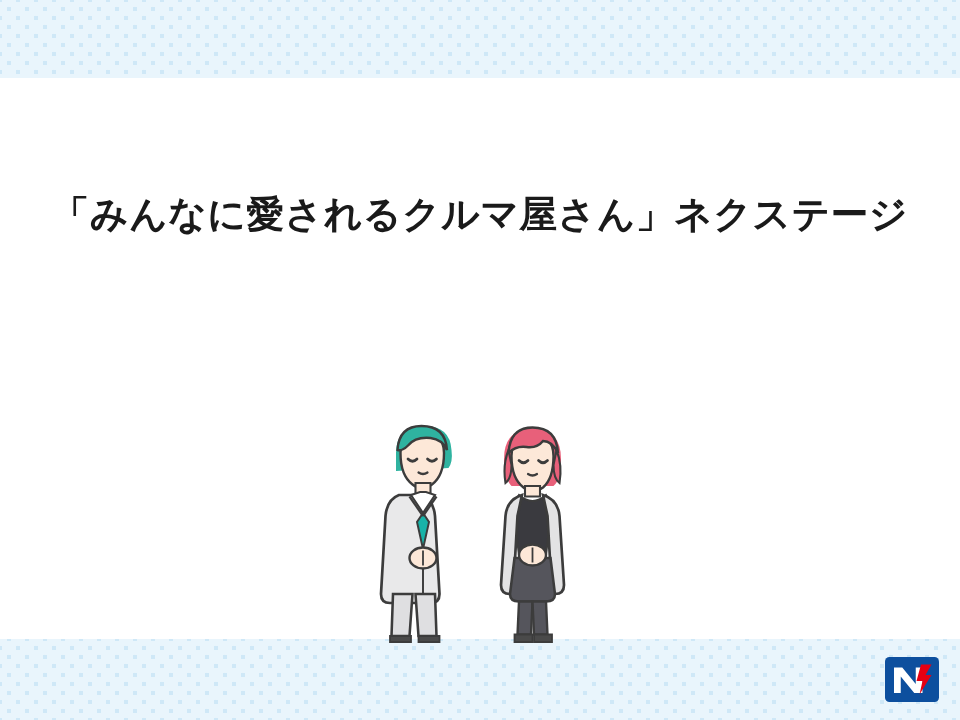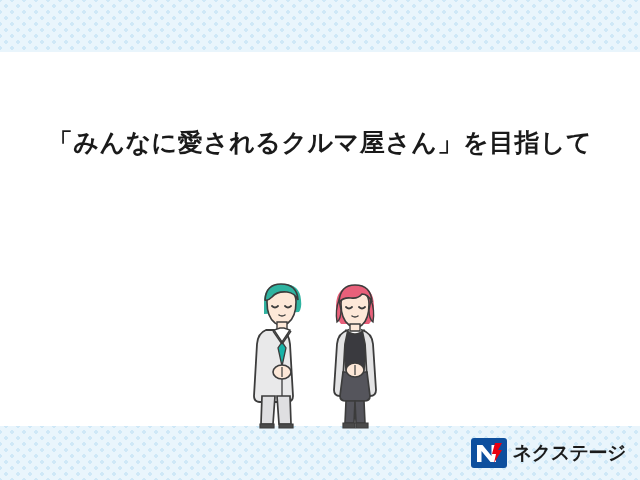--- a/index.html
+++ b/index.html
@@ -95,21 +95,21 @@
   }
 </style>
 </head>
 <body>
 
 <div class="slide">
 
   <div class="dot-bg"></div>
   <div class="white-card"></div>
 
-  <div class="headline">「みんなに愛されるクルマ屋さん」を目指して</div>
+  <div class="headline">「みんなに愛されるクルマ屋さん」ネクステージ</div>
 
   <div class="people">
     <svg width="175" height="158" viewBox="0 0 175 158" xmlns="http://www.w3.org/2000/svg">
 
       <g>
 
         <path d="M28 30 q0 -17 17 -18 q19 -1 20 16 q1 8 -2 12 l-35 2 z" fill="#2fb3a0"></path>
 
         <path d="M31 30 q0 -14 14 -14 q15 0 15 14 q0 15 -8 21 q-7 5 -13 0 q-8 -6 -8 -21 z" fill="#fde8d8" stroke="#3c3c3c" stroke-width="1.6"></path>
 
@@ -181,16 +181,15 @@
   </div>
 
   <div class="logo">
     <span class="logo-mark">
       <svg width="36" height="30" viewBox="0 0 36 30" xmlns="http://www.w3.org/2000/svg">
         <rect x="0" y="0" width="36" height="30" rx="3" fill="#0d4f9e"></rect>
         <path d="M6 24 V7 h5.5 l9 11 V7 h4.5 v17 h-5.5 l-9 -11 v11 z" fill="#ffffff"></path>
         <path d="M24 5 l7 0 l-4 7 l4 0 l-8 13 l2 -9 l-4 0 z" fill="#e60012"></path>
       </svg>
     </span>
-    <span class="logo-text">ネクステージ</span>
   </div>
 
 </div>
 
 </body></html>

